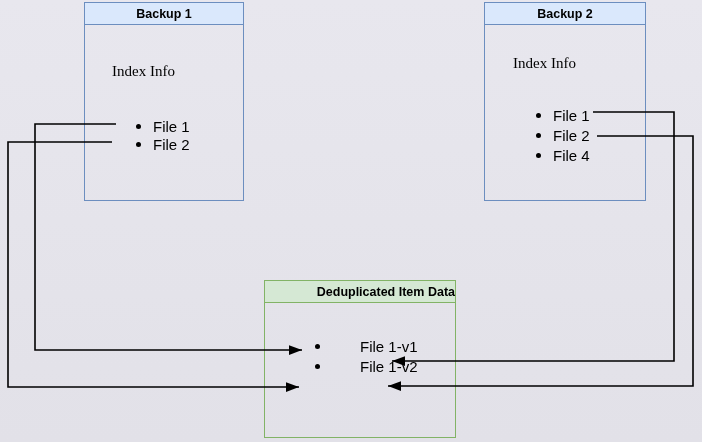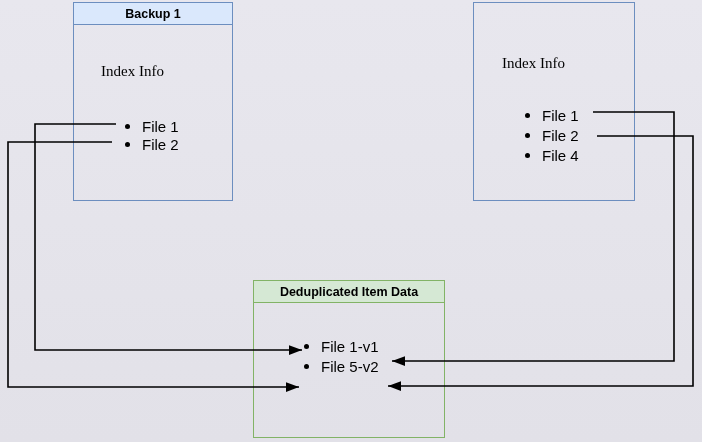--- a/index.html
+++ b/index.html
@@ -22,56 +22,58 @@
     width:702px;
     height:442px;
     background:linear-gradient(180deg,var(--bg-top) 0%,var(--bg-bottom) 100%);
     overflow:hidden;
   }
   .box{
     position:absolute;
     box-sizing:border-box;
     border:1px solid var(--blue-border);
     background:transparent;
+    margin-left:11px;
   }
   .box.green{border-color:var(--green-border);}
   .hdr{
     position:absolute;
     left:0;top:0;right:0;
     height:22px;
     line-height:22px;
     text-align:center;
     font-size:12.5px;
     font-weight:bold;
     background:var(--blue-fill);
     border-bottom:1px solid var(--blue-border);
     box-sizing:border-box;
     white-space:nowrap;
   }
   .green .hdr{
     background:var(--green-fill);
     border-bottom-color:var(--green-border);
+    text-align:right;
   }
   .sub{
     position:absolute;
     font-size:15px;
     line-height:18px;
     white-space:nowrap;
     font-family:Liberation Serif, serif;
   }
   .list{position:absolute;}
   .li{
     display:flex;
     align-items:center;
     font-size:15px;
     white-space:nowrap;
   }
   .lh18 .li{height:18px;}
   .lh20 .li{height:20px;}
-  .lh195 .li{height:19.5px;}
+  .lh195 .li{height:19.5px;gap:28px;}
   .dot{
     width:5px;height:5px;
     border-radius:50%;
     background:var(--text);
     margin-right:12px;
     flex:0 0 auto;
   }
   svg.wires{
     position:absolute;
     left:0;top:0;
@@ -101,20 +103,23 @@
           <span>File 1</span>
         </div>
         <div class="li">
           <span class="dot"></span>
           <span>File 2</span>
         </div>
       </div>
   </div>
 
   <div class="box" style="left:473px;top:2px;width:162px;height:199px">
+    <div class="hdr">
+      <span>Backup 2</span>
+    </div>
     <div class="sub" style="left:28px;top:51px">Index Info</div>
     <div class="list lh20" style="left:51px;top:102px">
         <div class="li">
           <span class="dot"></span>
           <span>File 1</span>
         </div>
         <div class="li">
           <span class="dot"></span>
           <span>File 2</span>
         </div>
@@ -129,21 +134,21 @@
     <div class="hdr">
       <span>Deduplicated Item Data</span>
     </div>
     <div class="list lh195" style="left:50px;top:56px">
         <div class="li">
           <span class="dot"></span>
           <span>File 1-v1</span>
         </div>
         <div class="li">
           <span class="dot"></span>
-          <span>File 5-v2</span>
+          <span>File 1-v2</span>
         </div>
       </div>
   </div>
 
   <svg class="wires" viewBox="0 0 702 442">
     <defs>
       <marker id="arrow" viewBox="0 0 12 9" refX="12" refY="4.5" markerWidth="13" markerHeight="10" orient="auto" markerUnits="userSpaceOnUse">
         <path class="ah" d="M0,0 L12,4.5 L0,9 Z"></path>
       </marker>
     </defs>

